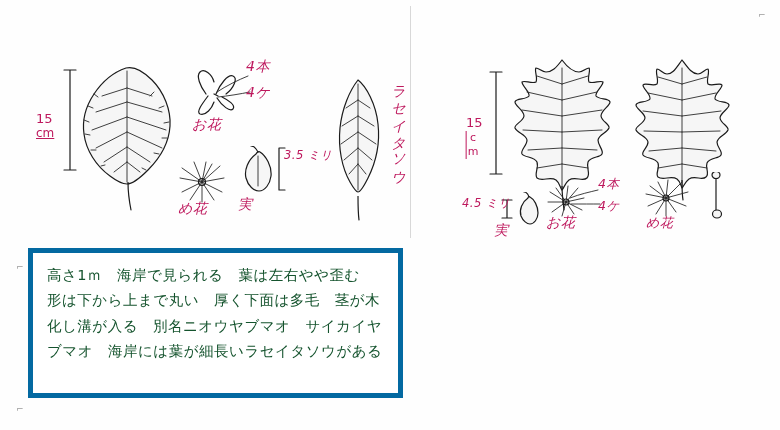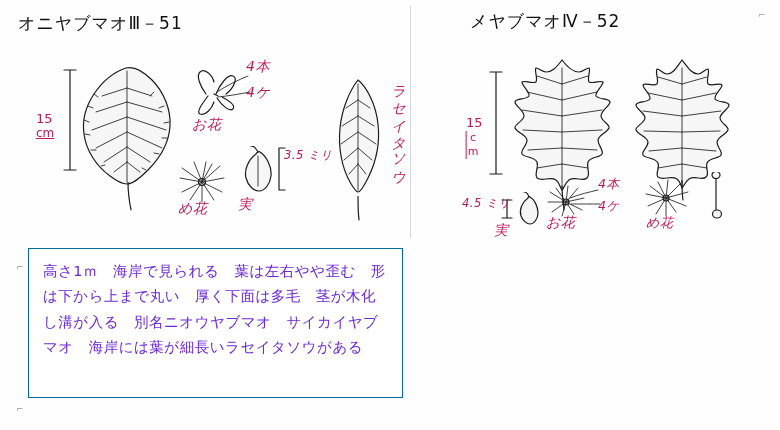--- a/index.html
+++ b/index.html
@@ -36,28 +36,28 @@
     font-size: 17px;
     letter-spacing: 1px;
     color: #111;
     white-space: nowrap;
   }
   .title-left { left: 18px; top: 12px; }
   .title-right { left: 470px; top: 10px; }
 
   .caption-box {
     position: absolute;
-    border: 1px solid #0369a1;
+    border: 5px solid #0369a1;
     background: #ffffff;
     padding: 10px 12px 10px 14px;
     box-sizing: border-box;
     font-size: 14.5px;
     line-height: 1.75;
     letter-spacing: 0.5px;
-    color: #6d28d9;
+    color: #14532d;
   }
   .caption-left {
     left: 28px;
     top: 248px;
     width: 375px;
     height: 150px;
   }
   .caption-right {
     left: 422px;
     top: 282px;
@@ -117,21 +117,20 @@
     color: #9a9a9a;
   }
 </style>
 </head>
 <body>
 
 <div class="page">
 
   <div class="divider"></div>
 
-  <div class="title title-left">オニヤブマオⅢ－51</div>
 
   <div class="scalebar" style="left: 36px; top: 112px;">
     <span class="scale-label-num">15</span>
     <span class="scale-label-unit">cm</span>
   </div>
   <svg style="position:absolute; left:62px; top:66px;" width="16" height="110">
     <path class="ink" d="M2 4 L14 4 M8 4 L8 104 M2 104 L14 104"></path>
   </svg>
 
   <svg style="position:absolute; left:74px; top:62px;" width="110" height="130">
@@ -189,21 +188,20 @@
   </svg>
   <svg style="position:absolute; left:350px; top:196px;" width="18" height="26">
     <path class="ink" d="M8 0 C8 8 8 16 9 24"></path>
   </svg>
   <div class="hand-label vert" style="left: 390px; top: 76px;">ラセイタソウ</div>
 
   <div class="caption-box caption-left">
     <p>高さ1ｍ　海岸で見られる　葉は左右やや歪む　形は下から上まで丸い　厚く下面は多毛　茎が木化し溝が入る　別名ニオウヤブマオ　サイカイヤブマオ　海岸には葉が細長いラセイタソウがある</p>
   </div>
 
-  <div class="title title-right">メヤブマオⅣ－52</div>
 
   <div class="scalebar" style="left: 466px; top: 116px;">
     <span class="scale-label-num">15</span>
     <span class="scale-label-unit vert" style="position:static; display:inline-block; font-size:11px;">cm</span>
   </div>
   <svg style="position:absolute; left:488px; top:68px;" width="16" height="112">
     <path class="ink" d="M2 4 L14 4 M8 4 L8 106 M2 106 L14 106"></path>
   </svg>
 
   <svg style="position:absolute; left:506px; top:54px;" width="116" height="142">

